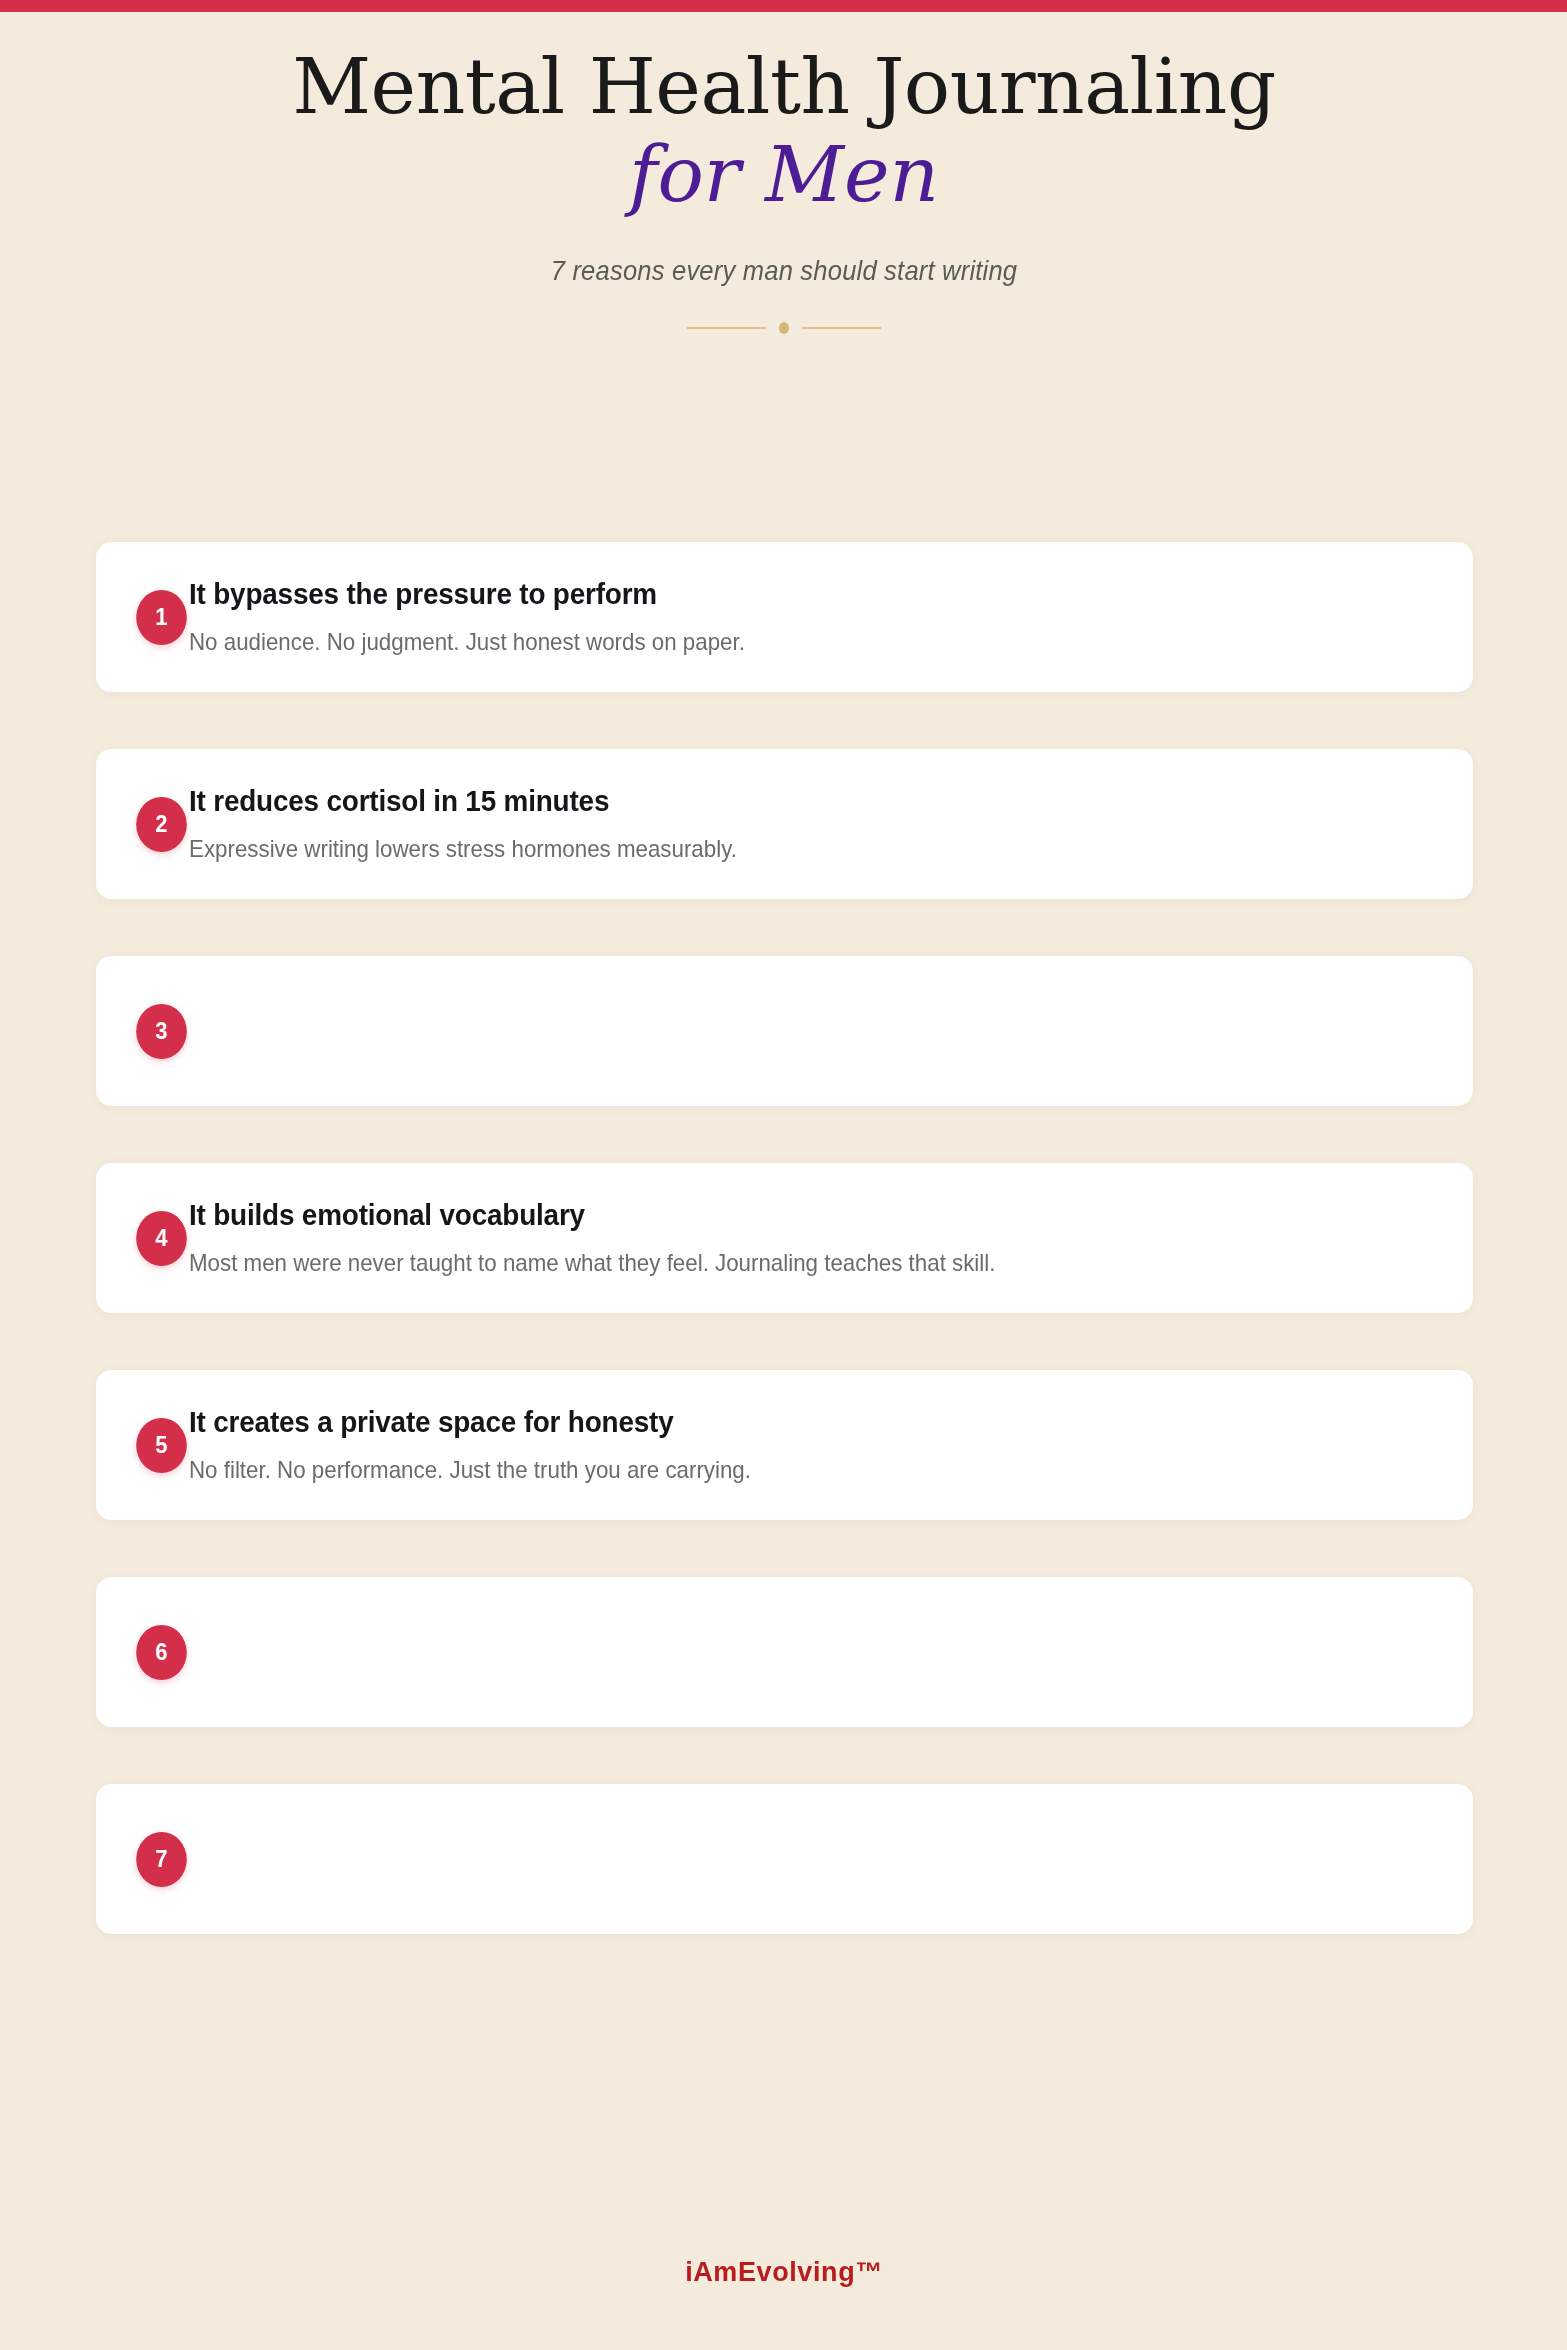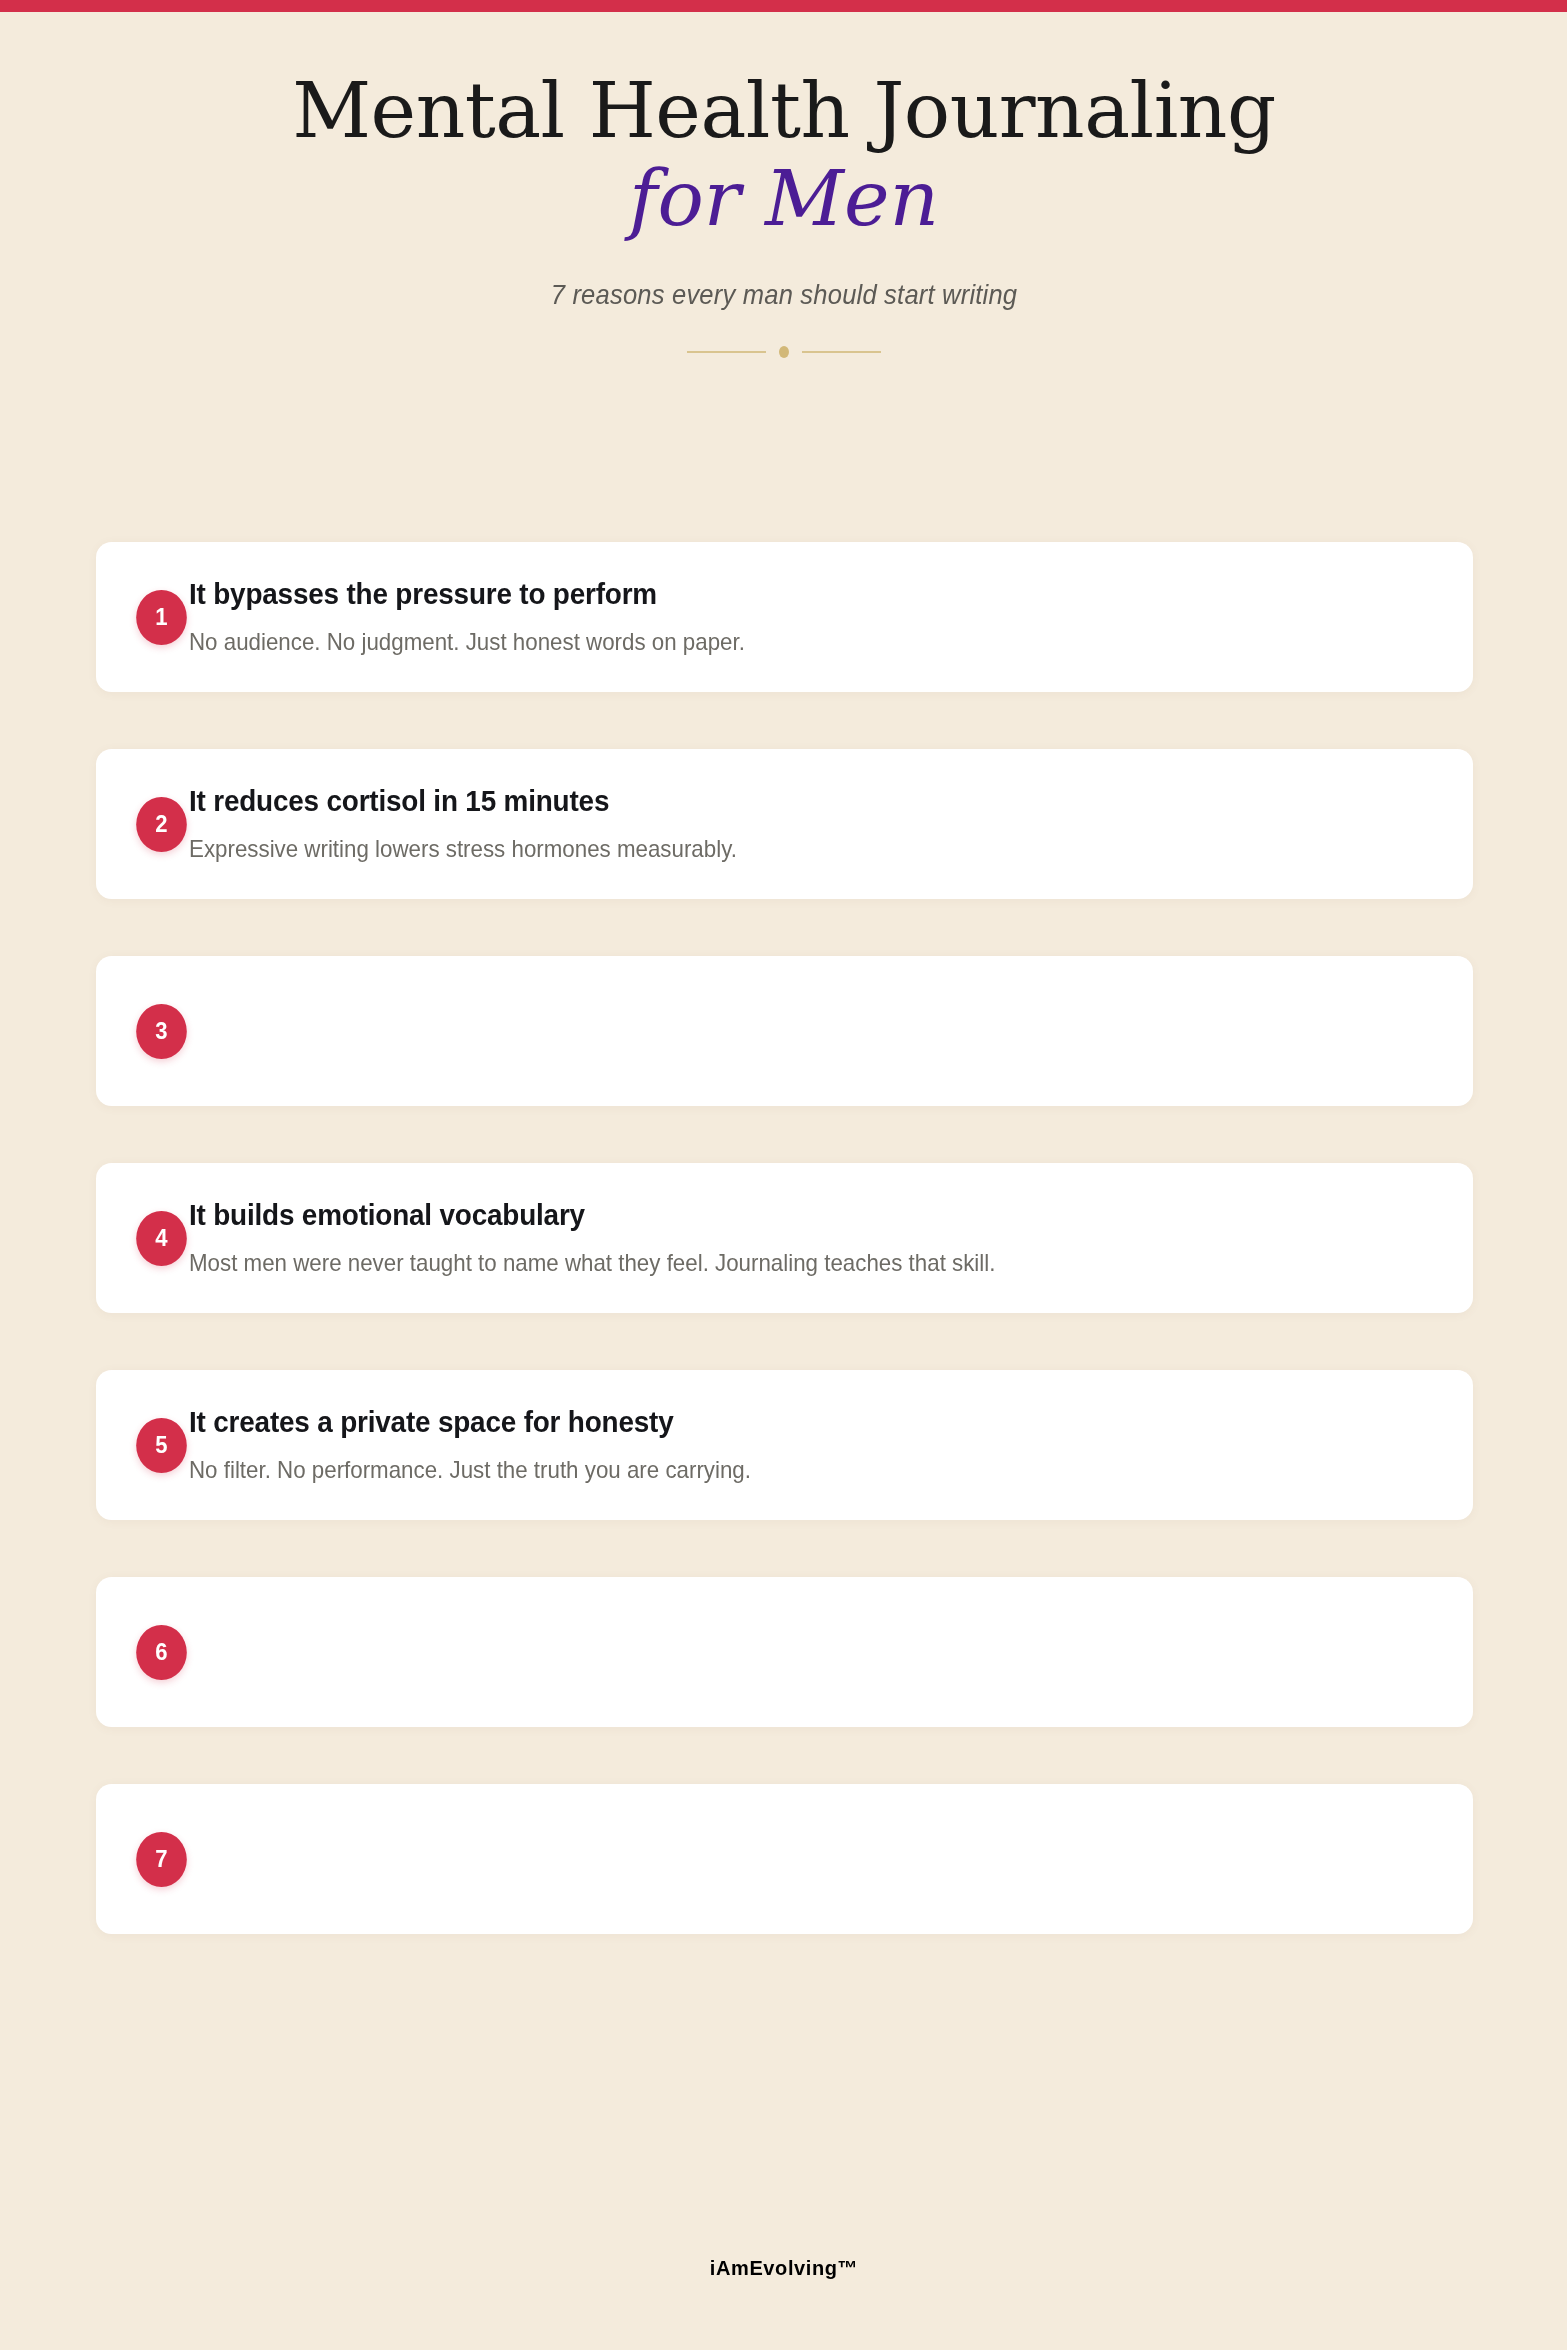--- a/index.html
+++ b/index.html
@@ -33,21 +33,21 @@
     text-align: center;
   }
   .title {
     font-family: "DejaVu Serif", "Liberation Serif", serif;
     font-size: 77px;
     line-height: 1.0;
     font-weight: 400;
     color: #1A1A1A;
     letter-spacing: -0.5px;
     margin: 0;
-    padding-top: 60px;
+    padding-top: 36px;
   }
   .title-accent {
     font-family: "DejaVu Serif", "Liberation Serif", serif;
     font-style: italic;
     font-size: 77px;
     line-height: 1.0;
     font-weight: 400;
     color: #4c1d95;
     margin: 0;
     padding-top: 11px;
@@ -150,23 +150,23 @@
   
   .footer {
     position: absolute;
     left: 0;
     top: 2257px;
     width: 1568px;
     text-align: center;
   }
   .footer-brand {
     font-family: "Liberation Sans", sans-serif;
-    font-size: 20px;
+    font-size: 27px;
     font-weight: 700;
-    color: #000000;
+    color: #b91c1c;
     letter-spacing: 0.6px;
   }
 </style>
 </head>
 <body>
 
 <div class="top-bar"></div>
 
 <div class="header">
   <div class="title">Mental Health Journaling</div>

